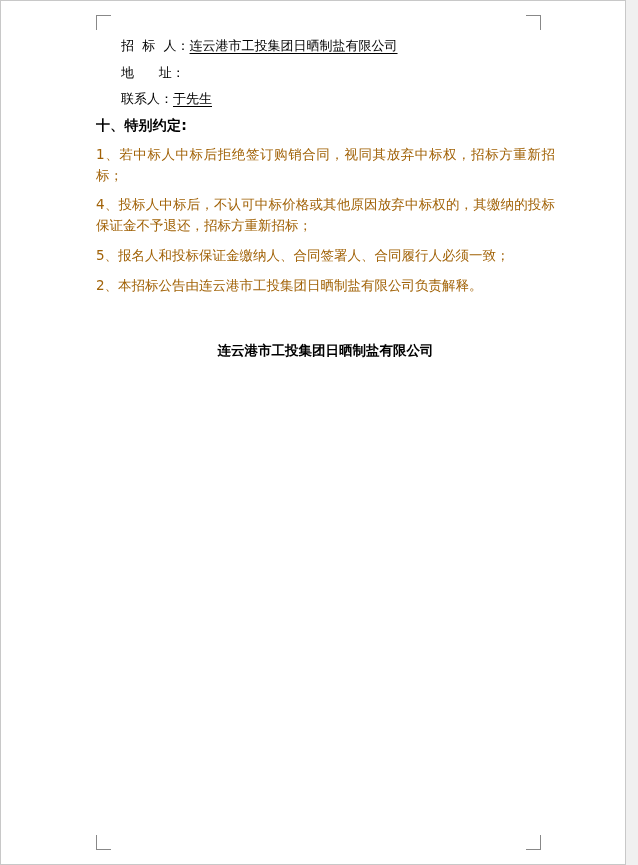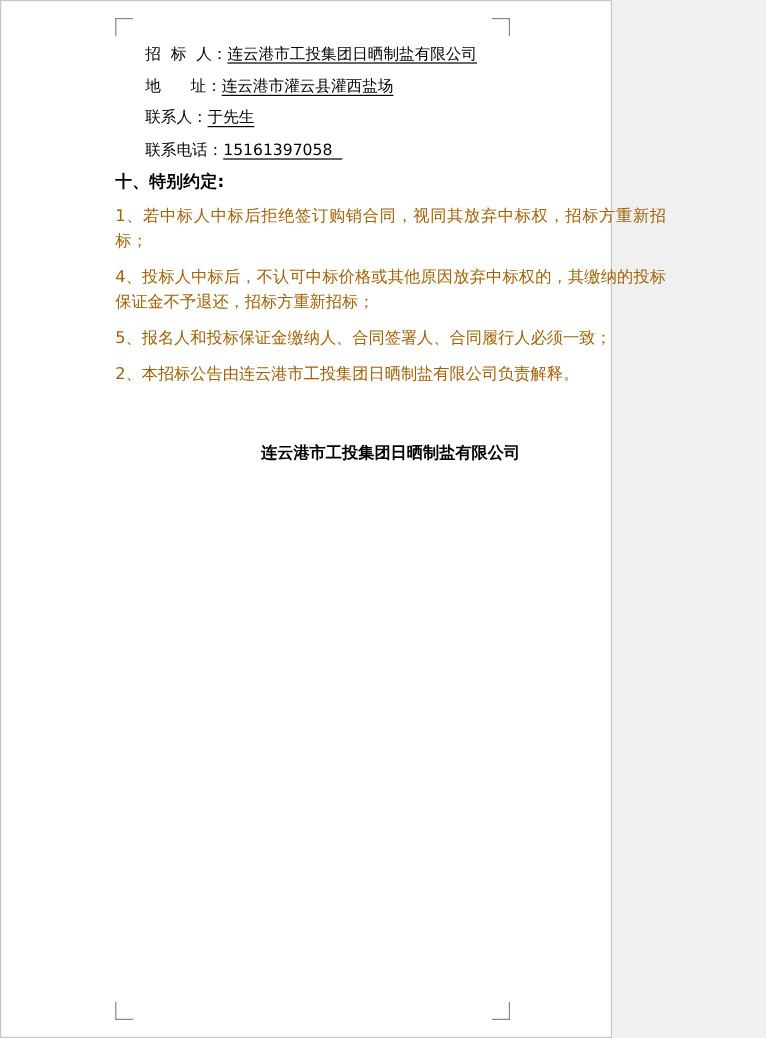--- a/index.html
+++ b/index.html
@@ -8,21 +8,21 @@
     background: #f0f0f0;
   }
   body {
     width: 638px;
     height: 865px;
     overflow: hidden;
     font-family: "Liberation Serif", serif;
   }
   .page {
     position: relative;
-    width: 510px;
+    width: 626px;
     height: 865px;
     background: #ffffff;
     box-sizing: border-box;
     border: 1px solid #c8c8c8;
   }
   
   .mark {
     position: absolute;
     width: 14px;
     height: 14px;
@@ -111,29 +111,24 @@
 
   <div class="content">
 
     <div class="kv-block">
       <div class="kv-row">
         <span class="kv-label">招  标  人：</span>
         <span class="kv-value">连云港市工投集团日晒制盐有限公司</span>
       </div>
       <div class="kv-row">
         <span class="kv-label">地      址：</span>
-        <span class="kv-value">连云港市灌云县灌西盐场</span>
       </div>
       <div class="kv-row">
         <span class="kv-label">联系人：</span>
         <span class="kv-value">于先生</span>
-      </div>
-      <div class="kv-row">
-        <span class="kv-label">联系电话：</span>
-        <span class="kv-value">15161397058  </span>
       </div>
     </div>
 
     <div class="section-title">十、特别约定:</div>
 
     <div class="clause">1、若中标人中标后拒绝签订购销合同，视同其放弃中标权，招标方重新招标；</div>
     <div class="clause">4、投标人中标后，不认可中标价格或其他原因放弃中标权的，其缴纳的投标保证金不予退还，招标方重新招标；</div>
     <div class="clause">5、报名人和投标保证金缴纳人、合同签署人、合同履行人必须一致；</div>
     <div class="clause">2、本招标公告由连云港市工投集团日晒制盐有限公司负责解释。</div>
 

